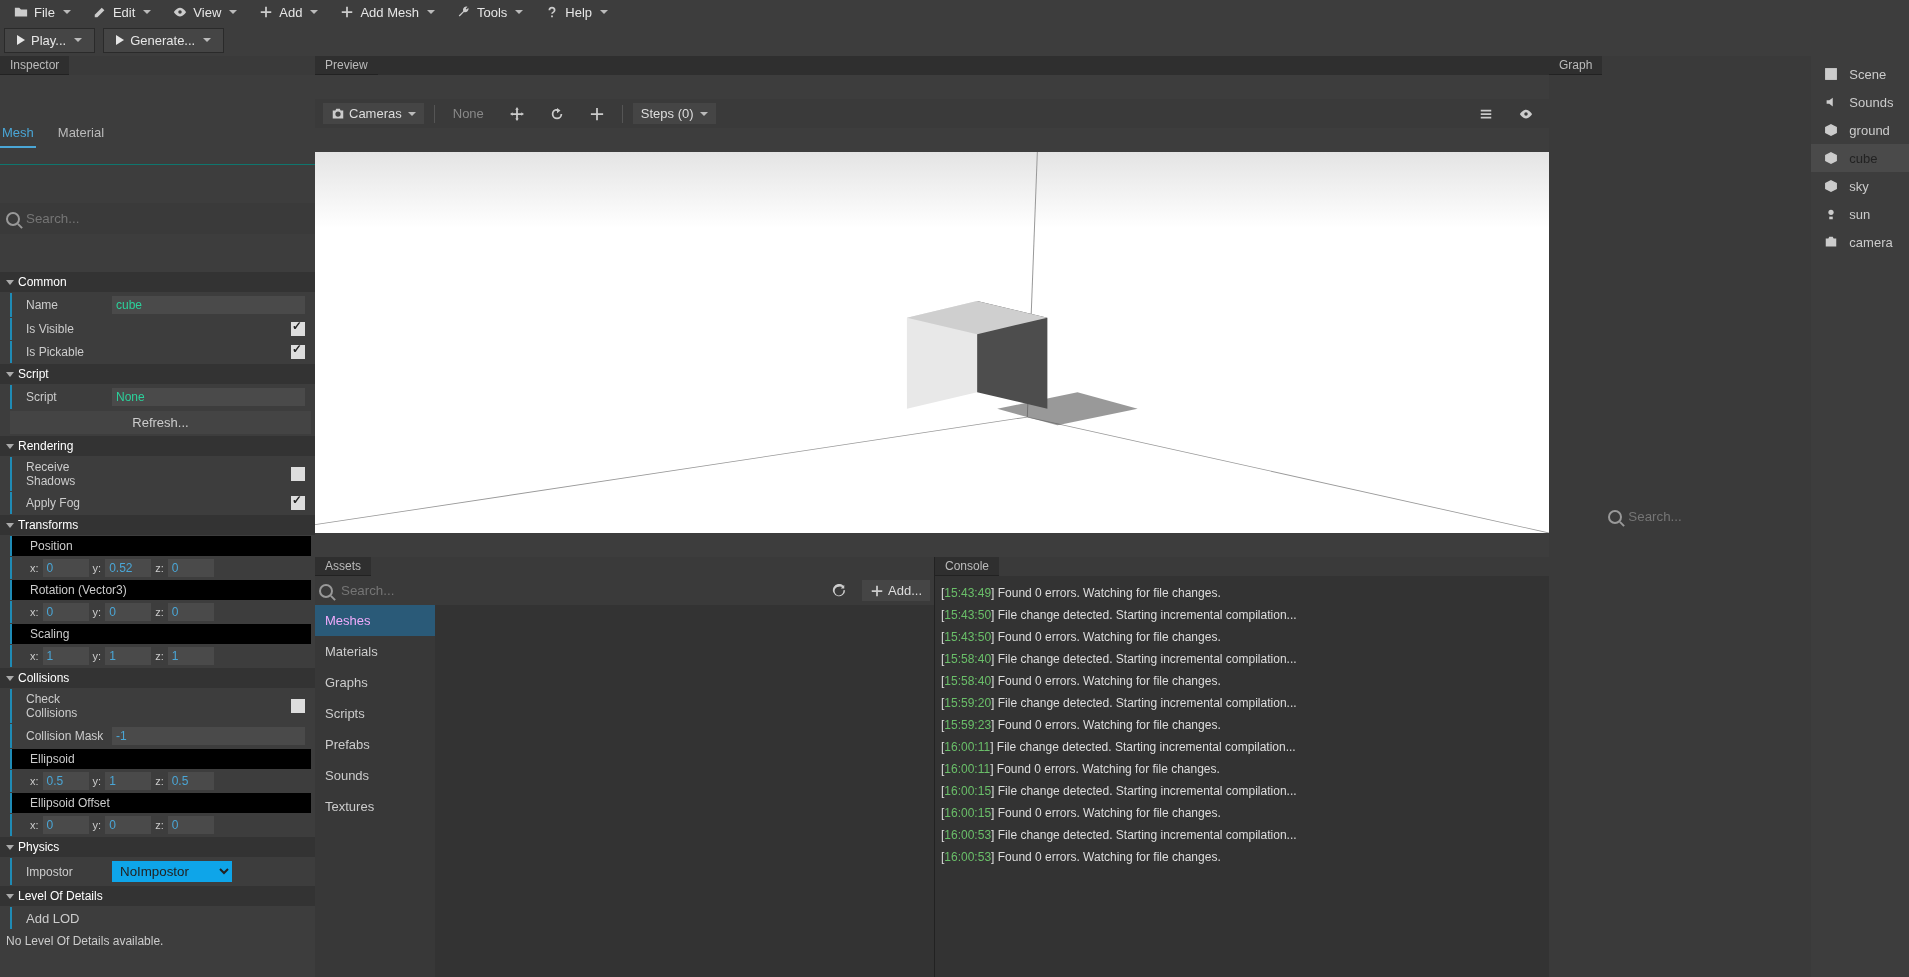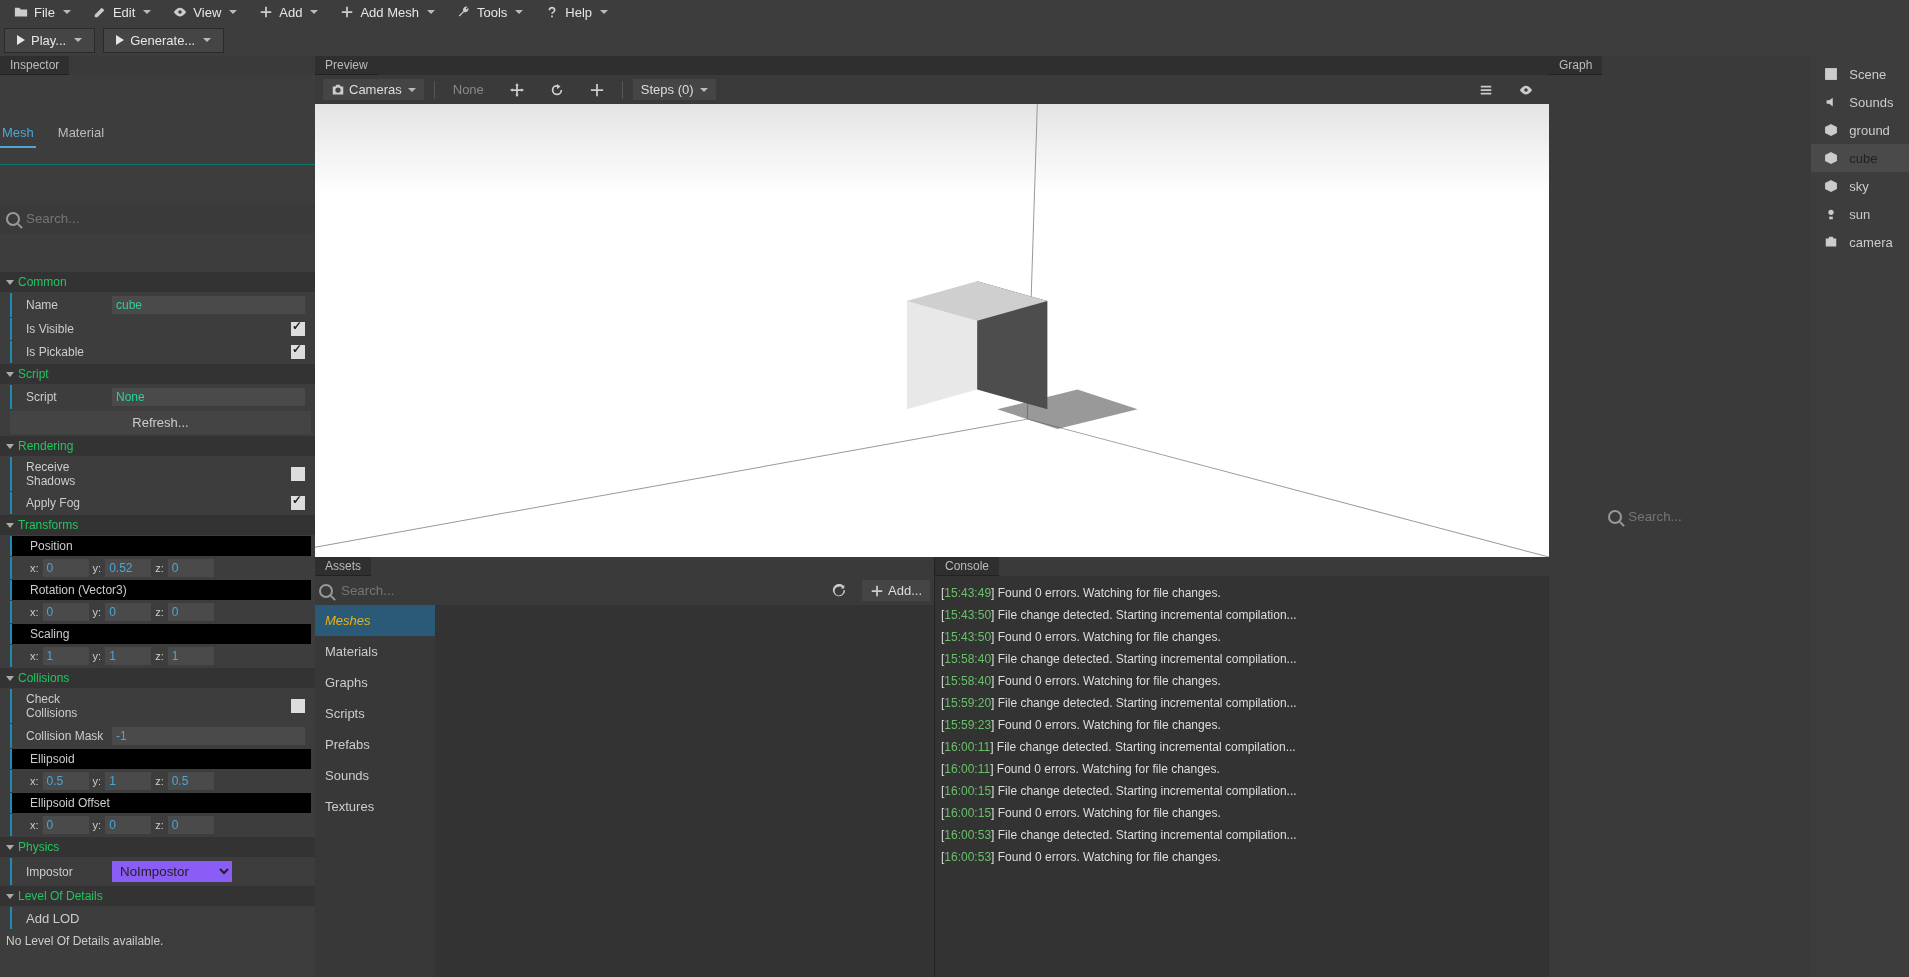--- a/index.html
+++ b/index.html
@@ -9,66 +9,66 @@
 .topbar { display:flex; align-items:center; height:24px; padding:0 4px; gap:2px; }
 .topbar2 { display:flex; align-items:center; height:32px; padding:2px 4px; gap:8px; }
 .menu-btn { display:flex; align-items:center; gap:6px; padding:2px 10px; color:#e6e6e6; cursor:pointer; }
 .caret { width:0; height:0; border-left:4px solid transparent; border-right:4px solid transparent; border-top:4px solid #bbb; margin-left:2px; }
 .play-btn { display:flex; align-items:center; gap:6px; padding:4px 12px; background:#454545; border:1px solid #2a2a2a; color:#e6e6e6; cursor:pointer; }
 .play-tri { width:0; height:0; border-top:5px solid transparent; border-bottom:5px solid transparent; border-left:8px solid #e6e6e6; }
 
 
 .workspace { display:flex; height:calc(100% - 56px); }
 .col-left { width:315px; display:flex; flex-direction:column; background:#3d3d3d;gap:38px; }
-.col-mid  { flex:1; display:flex; flex-direction:column; }
+.col-mid  { flex:1; display:flex; flex-direction:column;gap:24px; }
 .col-right{ width:360px; display:flex; background:#3d3d3d; }
 
 .panel-tab { background:#2f2f2f; padding:2px 10px; font-size:12px; color:#bbb; border-bottom:1px solid #222; display:inline-block; }
 .panel-header { background:#3a3a3a; }
 
 
 .insp-tabs { display:flex; gap:20px; padding:6px 0 16px 0; border-bottom:1px solid #0f766e; }
 .insp-tab { padding:6px 2px; color:#bbb; cursor:pointer; }
 .insp-tab.active { color:#4aa6d6; border-bottom:2px solid #4aa6d6; }
 .search-row { display:flex; align-items:center; gap:6px; padding:8px 6px; background:#3a3a3a; }
 .search-row input { flex:1; background:transparent; border:none; color:#ccc; outline:none; }
 .mag { width:14px; height:14px; border:2px solid #999; border-radius:50%; position:relative; }
 .mag::after { content:""; position:absolute; width:6px; height:2px; background:#999; bottom:-3px; right:-5px; transform:rotate(45deg); }
 
 .insp-body { flex:1; overflow-y:auto; }
-.sect-hdr { display:flex; align-items:center; gap:4px; background:#333; padding:3px 6px; font-size:12px; color:#22c55e; }
+.sect-hdr { display:flex; align-items:center; gap:4px; background:#333; padding:3px 6px; font-size:12px; color:#ffffff; }
 .sect-caret { width:0;height:0;border-left:4px solid transparent;border-right:4px solid transparent;border-top:5px solid #aaa; }
 .row { display:flex; align-items:center; padding:3px 6px 3px 14px; background:#3d3d3d; border-left:2px solid #1f8bb5; margin:1px 4px 1px 10px; min-height:22px; }
 .row .lab { flex:0 0 86px; font-size:12px; color:#ccc; }
 .row .val { flex:1; }
 .row input[type=text] { width:100%; background:#4a4a4a; border:none; color:#2bd19b; padding:2px 4px; font-size:12px; }
 .row input.num { color:#4aa6d6; width:40px; }
 .row .chk { width:14px; height:14px; background:#ddd; margin-left:auto; position:relative; }
 .row .chk.checked::after { content:"✓"; position:absolute; top:-3px; left:1px; color:#222; font-size:12px; font-weight:bold;}
 .sublabel { padding:3px 6px 3px 18px; font-size:12px; color:#ccc; border-left:2px solid #1f8bb5; margin:1px 4px 1px 10px; background:#000000;}
 .vec-row { display:flex; align-items:center; gap:4px; padding:2px 6px 2px 18px; border-left:2px solid #1f8bb5; margin:1px 4px 1px 10px; background:#3d3d3d; }
 .vec-row .ax { font-size:11px; color:#ccc; }
 .vec-row input { background:#4a4a4a; border:none; color:#4aa6d6; width:46px; padding:2px 4px; font-size:12px; }
 .btn-row { text-align:center; padding:4px; background:#444; margin:2px 4px 2px 10px; cursor:pointer; }
-.sel { background:#8b5cf6; color:#222; border:none; padding:2px 4px; width:120px; }
+.sel { background:#0ea5e9; color:#222; border:none; padding:2px 4px; width:120px; }
 
 
 .preview-hdr{ background:#2f2f2f; }
 .preview-toolbar { display:flex; align-items:center; gap:10px; padding:4px 8px; background:#3a3a3a; }
 .tbtn { display:flex; align-items:center; gap:4px; padding:3px 8px; color:#ddd; cursor:pointer; }
 .tbtn.boxed { background:#454545; }
 .preview-canvas { flex:1; position:relative; overflow:hidden; }
 
 
 .lower { display:flex; height:420px; }
 .assets { flex:0 0 620px; display:flex; flex-direction:column; background:#333; border-right:1px solid #222;}
 .assets-body { flex:1; display:flex; }
 .asset-cats { width:120px; background:#383838; }
 .asset-cat { padding:8px 10px; cursor:pointer; }
-.asset-cat.active { background:#2a5a78; color:#eab308;font-style:italic; }
+.asset-cat.active { background:#2a5a78; color:#f0abfc; }
 .asset-main { flex:1; display:flex; flex-direction:column; }
 .asset-tools { display:flex; align-items:center; gap:8px; padding:4px; background:#3a3a3a; }
 .asset-tools input { flex:1; background:transparent; border:none; color:#ccc; outline:none; }
 .empty-lbl { flex:1; display:flex; align-items:center; justify-content:center; color:#777; font-size:28px; }
 
 .console { flex:1; display:flex; flex-direction:column; background:#333; }
 .console-body { flex:1; overflow-y:auto; padding:6px; font-family:Consolas,Menlo,monospace; font-size:12px; line-height:22px; color:#ddd;}
 .ts { color:#6abf69; }
 
 

